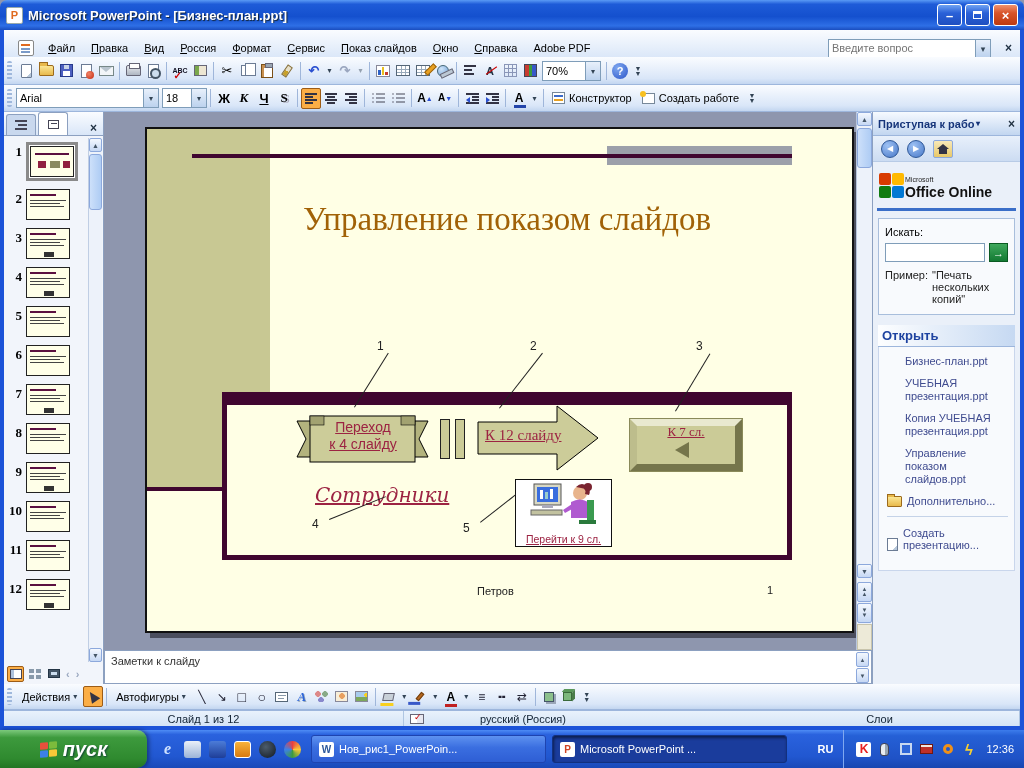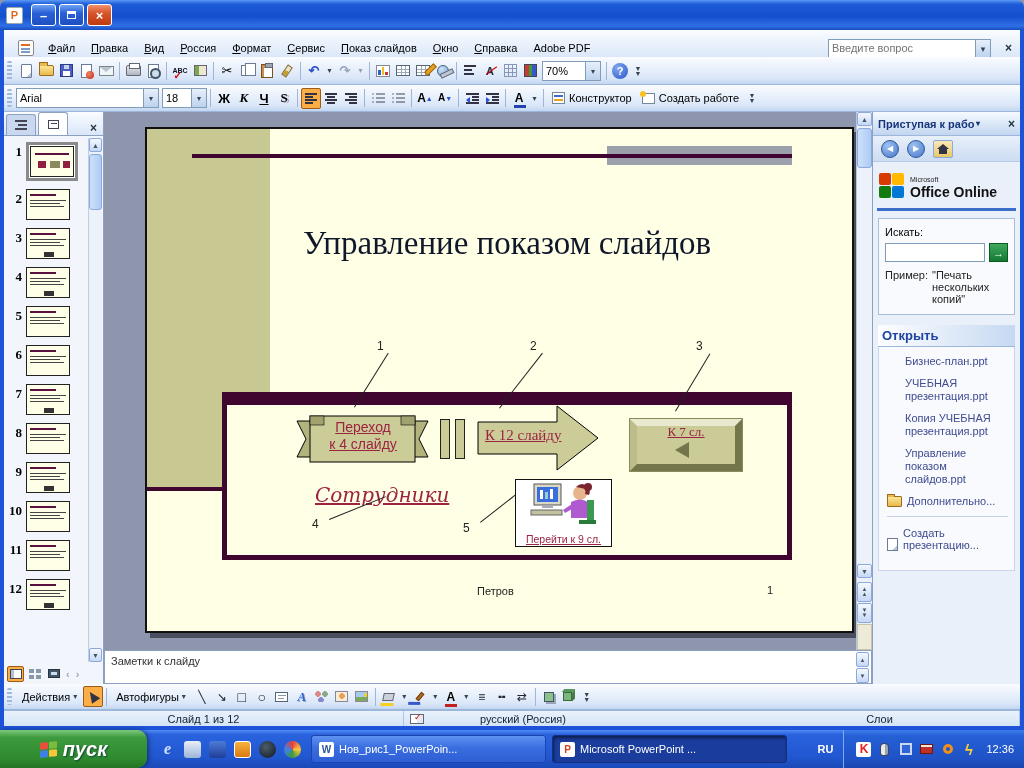--- a/index.html
+++ b/index.html
@@ -128,21 +128,21 @@
 .ic-vshow{width:12px;height:9px;background:#456;border:1px solid #234;position:relative}
 .ic-vshow::after{content:"";position:absolute;left:2px;top:2px;width:6px;height:3px;background:#CDE}
 .hchev{color:#9AA8C0;font-size:11px;font-weight:bold;padding:0 2px}
 
 .slide-bg{position:absolute;left:104px;top:112px;width:752px;height:538px;background:#8E96AE;overflow:hidden}
 .slide{position:absolute;left:41px;top:15px;width:709px;height:506px;background:#FFFFE5;border:2px solid #111;box-shadow:5px 5px 0 rgba(20,20,30,.55)}
 .band{position:absolute;left:0;top:0;width:123px;height:358px;background:#C8C893;z-index:1}
 .band-line{position:absolute;left:0;top:358px;width:123px;height:4px;background:#40062F;z-index:1}
 .hr-line{position:absolute;left:45px;top:25px;width:600px;height:4px;background:#40062F;z-index:3}
 .gray-rect{position:absolute;left:460px;top:17px;width:185px;height:19px;background:#9CA0AA;z-index:2}
-.slide-title{position:absolute;left:110px;top:96px;width:500px;text-align:center;font-family:"Liberation Serif",serif;font-size:33px;color:#0f172a;z-index:2;white-space:nowrap}
+.slide-title{position:absolute;left:110px;top:72px;width:500px;text-align:center;font-family:"Liberation Serif",serif;font-size:33px;color:#a16207;z-index:2;white-space:nowrap}
 .cbox{position:absolute;left:75px;top:263px;width:570px;height:168px;background:#FFFFE5;border:5px solid #40062F;border-top-width:13px;z-index:2}
 .callout-num{position:absolute;font-size:12px;color:#222;z-index:6}
 .cl{position:absolute;height:1px;background:#222;transform-origin:0 0;z-index:6}
 .banner{position:absolute;left:68px;top:4px;width:135px;height:58px}
 .banner-label{position:absolute;left:82px;top:14px;width:108px;text-align:center;font-family:"Liberation Serif",serif;font-size:14px;line-height:17px;color:#9C2342;text-decoration:underline}
 .eqbar{position:absolute;top:14px;width:10px;height:40px;background:#CBCB97;border:1px solid #222}
 .arrow-svg{position:absolute;left:250px;top:0;width:122px;height:66px}
 .arrow-label{position:absolute;left:258px;top:22px;font-family:"Liberation Serif",serif;font-size:15px;color:#9C2342;text-decoration:underline;white-space:nowrap}
 .abutton{position:absolute;left:403px;top:14px;width:112px;height:52px;background:#CBCB97;border:7px solid;border-color:#E9E9CF #75754B #75754B #BDBD8C;outline:1px solid #8A8A5A}
 .abutton .lbl{position:absolute;left:0;top:-2px;width:100%;text-align:center;font-family:"Liberation Serif",serif;font-size:13px;color:#9C2342;text-decoration:underline}
@@ -204,21 +204,21 @@
 .tp-head{height:24px;background:linear-gradient(#F6FAFF,#C2D6F0);border-bottom:1px solid #9DB6DC;display:flex;align-items:center;padding:0 5px;color:#16357A;font-weight:bold}
 .tp-title{white-space:nowrap;overflow:hidden;max-width:96px}
 .tp-head .arr{margin-left:2px;font-size:8px;color:#16357A}
 .tp-head .x{margin-left:auto;font-size:12px;color:#234;font-weight:bold}
 .tp-nav{height:26px;display:flex;align-items:center;gap:8px;padding:0 8px;background:linear-gradient(#E8F0FB,#CCDCF2);border-bottom:1px solid #B8CBE6}
 .navcirc{width:18px;height:18px;border-radius:50%;background:radial-gradient(circle at 35% 30%,#9EC2F4,#4878C8);border:1px solid #2E5898;color:#fff;font-size:8px;display:flex;align-items:center;justify-content:center}
 .homebtn{width:20px;height:18px;border:1px solid #8CA8DC;border-radius:2px;background:linear-gradient(#F8E8B8,#E8C868);display:flex;align-items:center;justify-content:center;position:relative}
 .homebtn::before{content:"";border-left:6px solid transparent;border-right:6px solid transparent;border-bottom:5px solid #334;position:absolute;top:3px}
 .homebtn::after{content:"";width:8px;height:6px;background:#334;position:absolute;bottom:3px}
 .tp-body{position:absolute;top:50px;bottom:0;left:0;right:0;background:#EAF0F9;overflow:hidden}
-.oo-logo{display:flex;align-items:center;gap:5px;padding:10px 6px 8px}
+.oo-logo{display:flex;align-items:center;padding:10px 6px 8px}
 .puzzle{width:26px;height:26px;display:grid;grid-template-columns:12px 12px;grid-template-rows:12px 12px;gap:1px}
 .puzzle i{border-radius:2px}
 .oo-text .ms{font-size:7px;color:#222}
 .oo-text .of{font-size:14px;font-weight:bold;color:#111;white-space:nowrap}
 .tp-rule{height:3px;background:#3A6EC8;margin:0 4px}
 .search-card{margin:7px 5px;background:#F8FAFD;border:1px solid #A8BEDC;padding:7px 6px 9px}
 .search-row{display:flex;align-items:center;gap:4px;margin-top:5px}
 .tp-input{width:100px;height:19px;border:1px solid #7F9DB9;background:#fff}
 .gobtn{width:19px;height:19px;background:linear-gradient(#3FA85C,#137A33);border:1px solid #0A5A22;color:#fff;font-weight:bold;font-size:11px;display:flex;align-items:center;justify-content:center}
 .example{margin-top:7px;display:flex;gap:4px;color:#222}
@@ -231,20 +231,21 @@
 .ic-newdoc{width:11px;height:13px;background:linear-gradient(315deg,#B8C8DA 3px,#fff 3px);border:1px solid #6B7B94;flex:0 0 auto;margin-top:1px}
 .tp-div{height:1px;background:#C5D3E8;margin:2px 2px 10px}
 </style>
 </head>
 <body>
 
 <div class="screen">
 
   <div class="titlebar">
     <span class="appico">P</span>
+    <span class="ttl">Microsoft PowerPoint - [Бизнес-план.ppt]</span>
     <span class="winbtn">
         <span>–</span>
       </span>
     <span class="winbtn">
         <span class="restore-glyph"></span>
       </span>
     <span class="winbtn close">
         <span>×</span>
       </span>
   </div>

